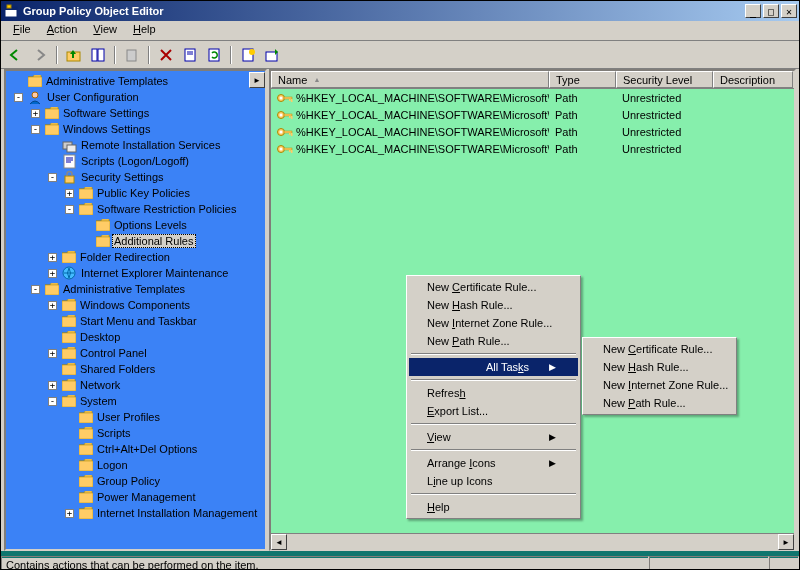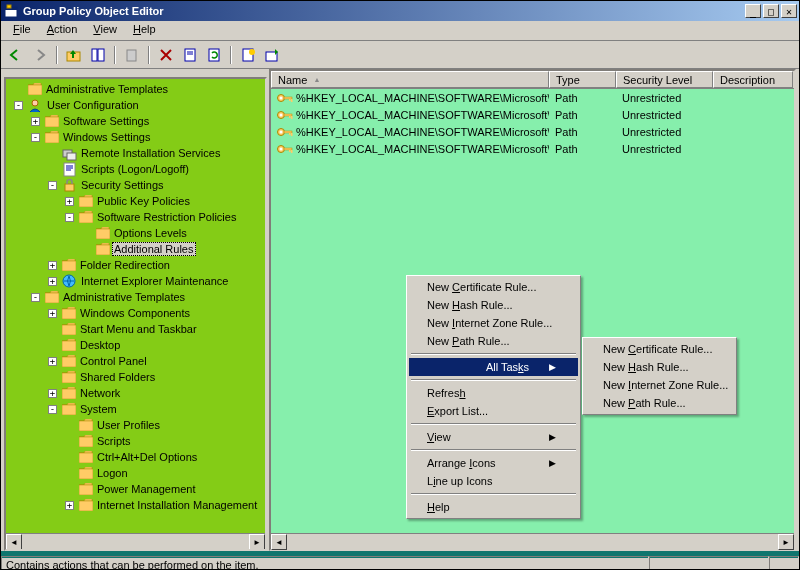--- a/index.html
+++ b/index.html
@@ -9,21 +9,21 @@
 .titlebar .title { flex: 1; }
 .titlebar .winbtns { display: flex; gap: 2px; }
 .winbtn { width: 16px; height: 14px; background: #d4d0c8; border: 1px solid #fff; border-right-color: #404040; border-bottom-color: #404040; display: flex; align-items: center; justify-content: center; font-size: 10px; font-family: monospace; font-weight: bold; color: #000; cursor: default; }
 .menubar { background: #d4d0c8; height: 20px; display: flex; align-items: flex-start; padding: 0 4px; border-bottom: 1px solid #808080; }
 .menubar .menuitem { padding: 2px 8px; cursor: default; }
 .underline { text-decoration: underline; }
 .toolbar { background: #d4d0c8; height: 28px; display: flex; align-items: center; padding: 0 4px; border-bottom: 1px solid #808080; gap: 2px; }
 .tbbtn { width: 22px; height: 22px; display: flex; align-items: center; justify-content: center; border: 1px solid transparent; cursor: default; }
 .tbsep { width: 2px; height: 18px; border-left: 1px solid #808080; border-right: 1px solid #fff; margin: 0 3px; }
 .main { display: flex; height: 482px; }
-.leftpane { width: 263px; background: #84cc16; border: 2px inset #d4d0c8; overflow: hidden; position: relative; display: flex; flex-direction: column; margin: 8px 2px 0 3px; }
+.leftpane { width: 263px; background: #3b82f6; border: 2px inset #d4d0c8; overflow: hidden; position: relative; display: flex; flex-direction: row; margin: 0 2px 0 3px; }
 .tree { flex: 1; overflow: auto; padding: 2px; }
 .tree-scroll-h { height: 16px; background: #d4d0c8; border-top: 1px solid #808080; position: relative; }
 .scroll-arrow { position: absolute; width: 16px; height: 16px; background: #d4d0c8; border: 1px solid #fff; border-right-color: #404040; border-bottom-color: #404040; display: flex; align-items: center; justify-content: center; font-size: 8px; }
 .scroll-arrow.left { left: 0; top: 0; }
 .scroll-arrow.right { right: 0; top: 0; }
 .rightpane { flex: 1; background: #86efac; border: 2px inset #d4d0c8; display: flex; flex-direction: column; margin: 0 3px 0 0; position: relative; }
 .listheader { display: flex; background: #d4d0c8; height: 18px; border-bottom: 1px solid #808080; }
 .listheader .col { border: 1px solid #fff; border-right-color: #808080; border-bottom-color: #808080; padding: 1px 6px; cursor: default; display: flex; align-items: center; }
 .listbody { flex: 1; overflow: auto; padding-top: 0px; }
 .listrow { display: flex; height: 17px; align-items: center; white-space: nowrap; }
@@ -416,20 +416,31 @@
         </div>
         <div class="node-row">
           <span class="indent" style="width: 55px;"></span>
           <span class="expander spacer"></span>
           <span>
             <svg class="folder-icon" width="15" height="13">
               <path d="M0 2 L5 2 L6 0 L13 0 L13 2 L0 2" fill="#fc6" stroke="#a80" stroke-width="0.5"></path>
               <rect x="0" y="2" width="14" height="10" fill="#fc6" stroke="#a80" stroke-width="0.5"></rect>
             </svg>
           </span>
+          <span class="label">Group Policy</span>
+        </div>
+        <div class="node-row">
+          <span class="indent" style="width: 55px;"></span>
+          <span class="expander spacer"></span>
+          <span>
+            <svg class="folder-icon" width="15" height="13">
+              <path d="M0 2 L5 2 L6 0 L13 0 L13 2 L0 2" fill="#fc6" stroke="#a80" stroke-width="0.5"></path>
+              <rect x="0" y="2" width="14" height="10" fill="#fc6" stroke="#a80" stroke-width="0.5"></rect>
+            </svg>
+          </span>
           <span class="label">Power Management</span>
         </div>
         <div class="node-row">
           <span class="indent" style="width: 55px;"></span>
           <span class="expander">+</span>
           <span>
             <svg class="folder-icon" width="15" height="13">
               <path d="M0 2 L5 2 L6 0 L13 0 L13 2 L0 2" fill="#fc6" stroke="#a80" stroke-width="0.5"></path>
               <rect x="0" y="2" width="14" height="10" fill="#fc6" stroke="#a80" stroke-width="0.5"></rect>
             </svg>

